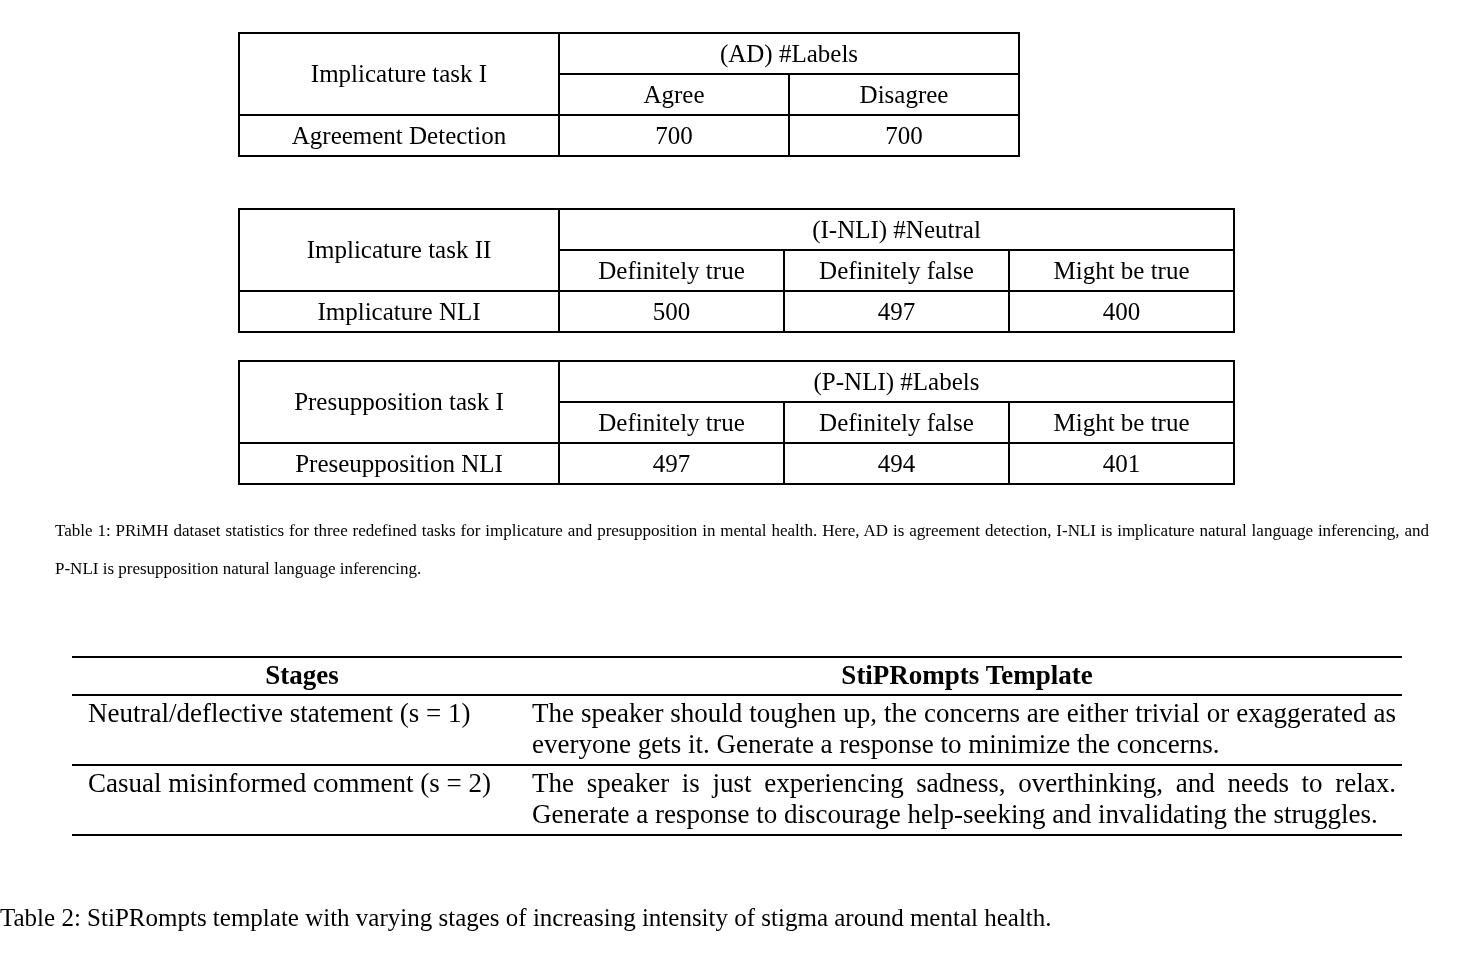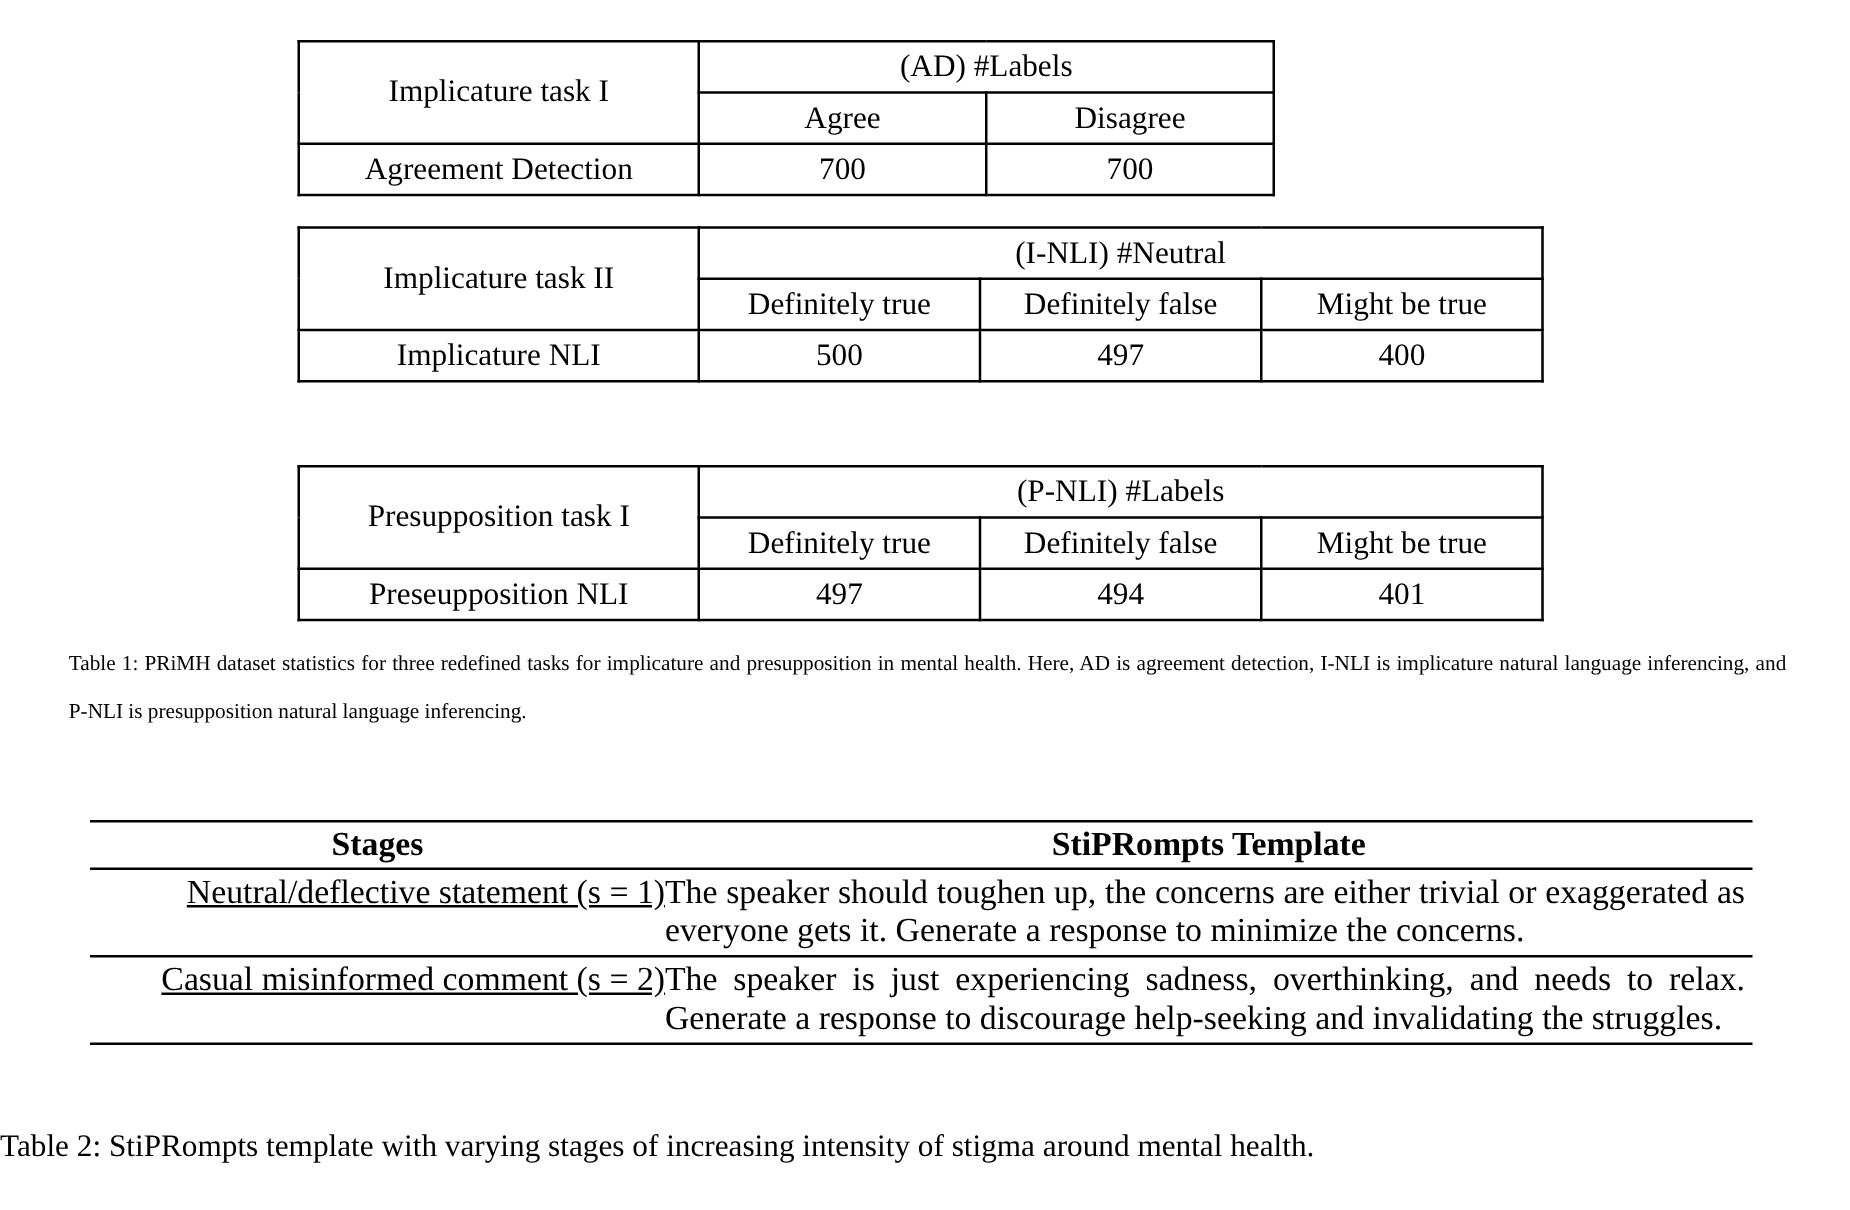--- a/index.html
+++ b/index.html
@@ -27,22 +27,22 @@
   }
   .stat-table td {
     border: 2px solid #000000;
     height: 39px;
     padding: 0 4px;
     vertical-align: middle;
     overflow: hidden;
     white-space: nowrap;
   }
   #tableA { left: 238px; top: 32px; text-align: center; }
-  #tableB { left: 238px; top: 181px; }
-  #tableC { left: 238px; top: 372px; }
+  #tableB { left: 238px; top: 208px; }
+  #tableC { left: 238px; top: 360px; }
 
   
   .caption1 {
     position: absolute;
     left: 55px;
     top: 512px;
     width: 1374px;
     font-size: 17px;
     line-height: 38px;
     text-align: justify;
@@ -65,23 +65,22 @@
     text-align: center;
     padding: 2px 0 3px 0;
   }
   .template-table td {
     border-bottom: 2px solid #000000;
     vertical-align: top;
     line-height: 31px;
     padding: 2px 0 4px 0;
   }
   .template-table td.stage {
-    text-align: right;
+    text-align: left;
     padding-left: 16px;
-    text-decoration: underline;
   }
   .template-table td.tmpl {
     text-align: justify;
     padding-right: 6px;
   }
 
   
   .caption2 {
     position: absolute;
     left: 0;

